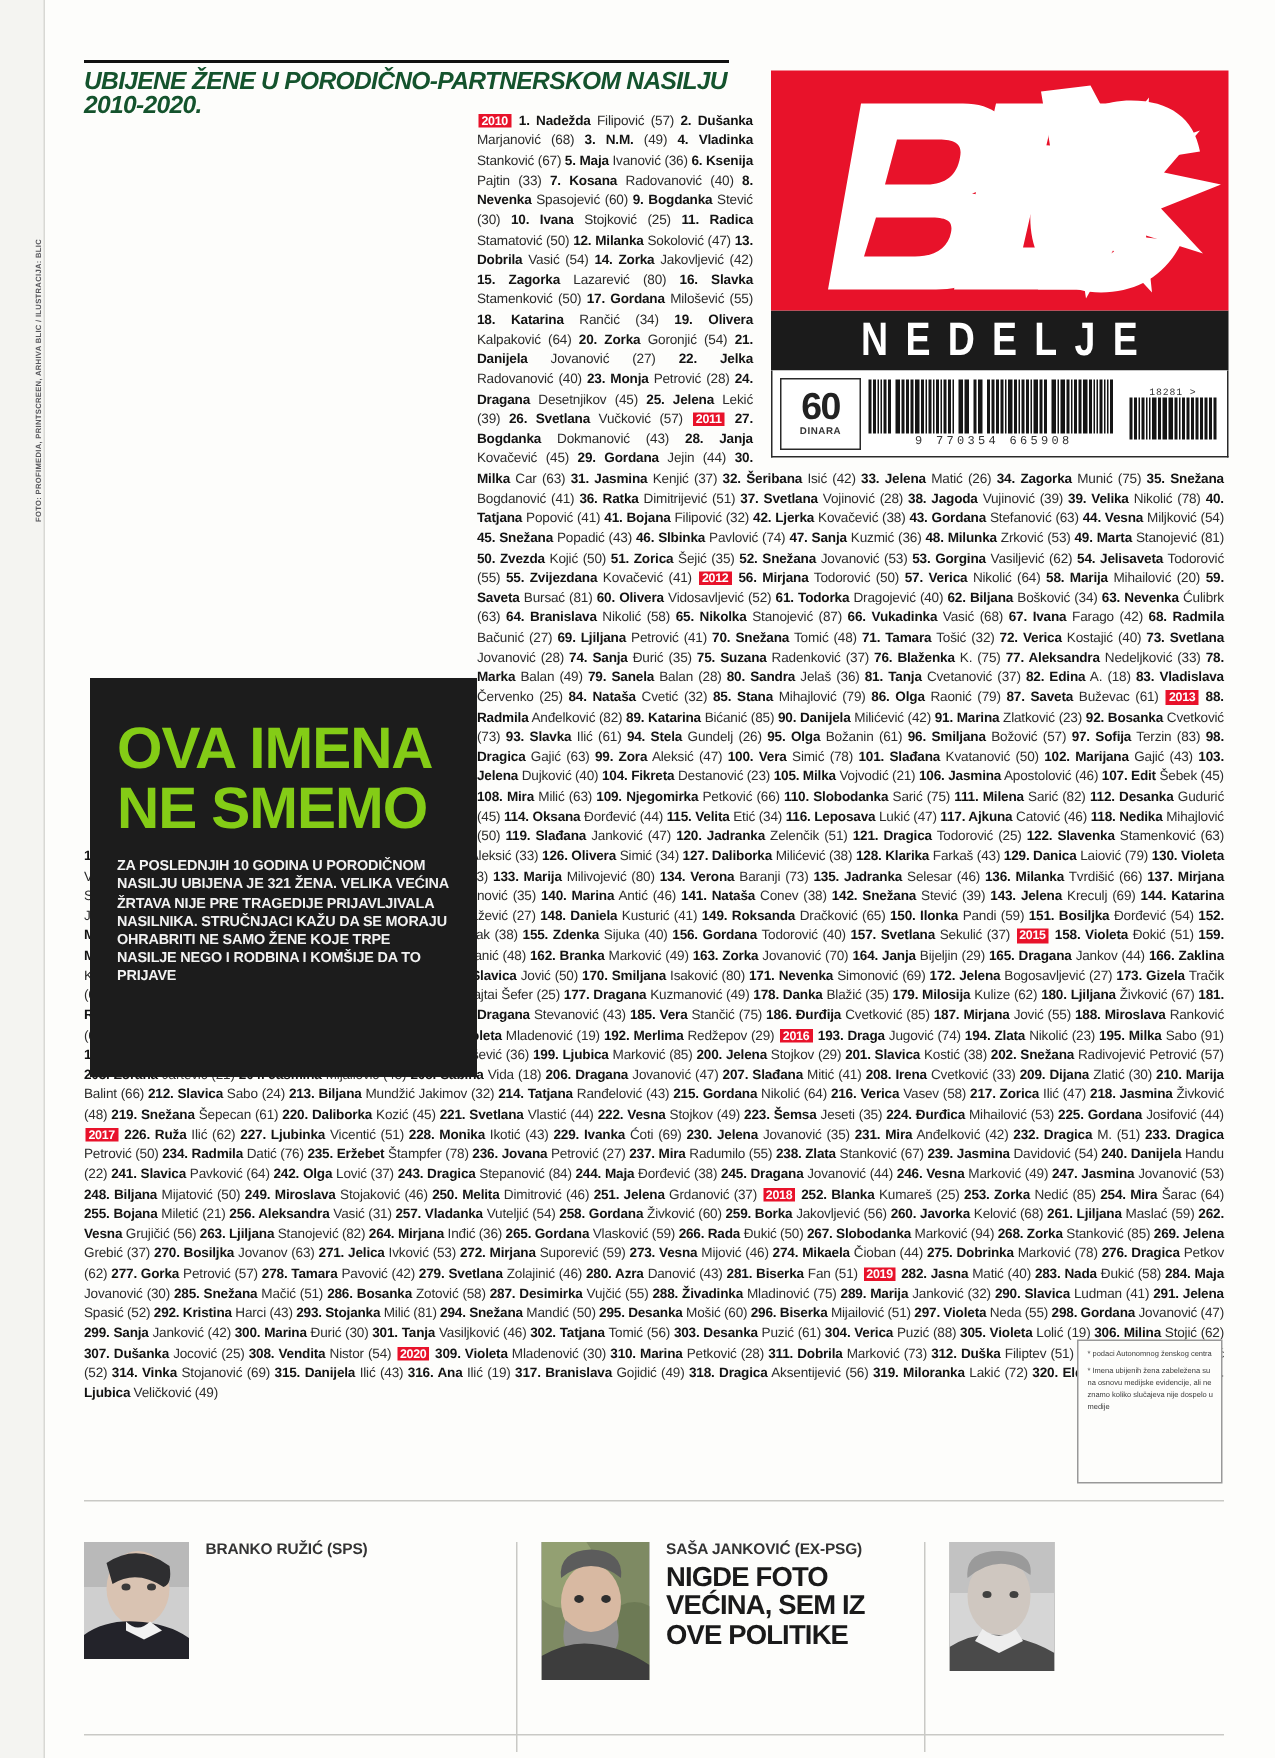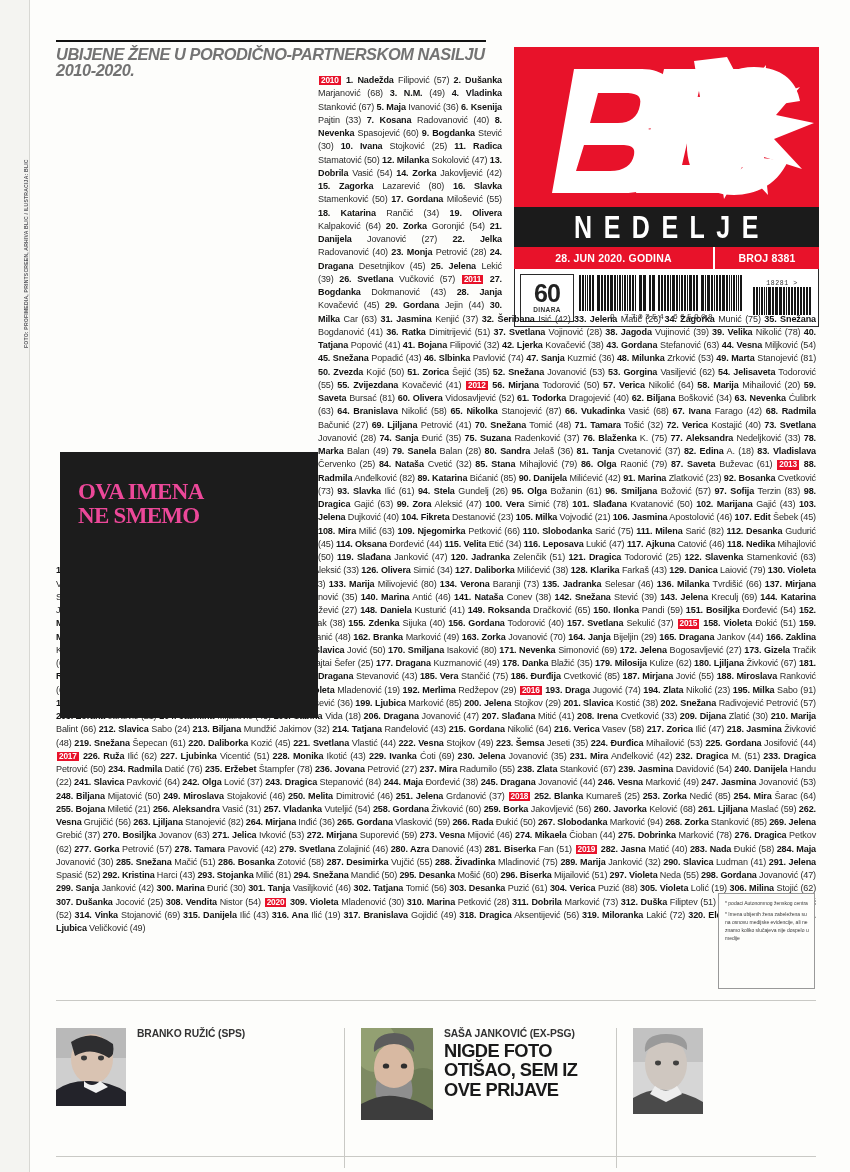--- a/index.html
+++ b/index.html
@@ -45,21 +45,21 @@
     background:#fdfdfb;
   }
 
   
   .kicker-rule { position:absolute; left:26px; top:40px; width:430px; height:2px; background:#111; }
   .main-kicker {
     position:absolute; left:26px; top:46px; width:445px;
     font-size:16.4px; line-height:1.0;
     font-weight:800; font-style:italic;
     letter-spacing:-.45px;
-    color:#737373;
+    color:#14532d;
     font-family:"Liberation Sans", sans-serif;
   }
 
   
   .logo-wrap { position:absolute; left:484px; top:47px; width:305px; }
   .logo-red {
     position:relative; width:305px; height:160px;
     background:#e8122a;
     overflow:hidden;
   }
@@ -140,24 +140,24 @@
 
   
   .black-box {
     position:absolute; left:30px; top:452px;
     width:258px; height:266px;
     background:#1c1c1c;
     padding:28px 16px 14px 18px;
     color:#fff;
   }
   .bb-title {
-    font-size:23px; line-height:1.03;
+    font-size:39px; line-height:1.03;
     font-weight:800; letter-spacing:-.7px;
-    color:#ec4899;
-    font-family:Liberation Serif, serif;
+    color:#84cc16;
+    font-family:Liberation Sans, sans-serif;
   }
   .bb-sub {
     margin-top:12px;
     font-size:9.6px; line-height:1.265;
     font-weight:800; letter-spacing:-.12px;
     color:#f2f2f2;
     font-family:"Liberation Sans", sans-serif;
   }
 
   
@@ -239,24 +239,20 @@
       </div>
       <div class="logo-black">
         <span>N</span>
         <span>E</span>
         <span>D</span>
         <span>E</span>
         <span>L</span>
         <span>J</span>
         <span>E</span>
       </div>
-      <div class="logo-date">
-        <div class="d1">28. JUN 2020. GODINA</div>
-        <div class="d2">BROJ 8381</div>
-      </div>
       <div class="logo-bar">
         <div class="price-box">
           <div class="pv">60</div>
           <div class="pu">DINARA</div>
         </div>
         <div class="barcode-main">
           <div class="bc-lines" id="bc1">
               <i style="width: 2px; background: rgb(21, 21, 21);"></i>
               <i style="width: 2px; background: rgb(21, 21, 21);"></i>
               <i style="width: 1px; background: rgb(21, 21, 21);"></i>
@@ -350,20 +346,21 @@
       <div class="float-logo"></div>
       <div class="float-black"></div>
       <div class="names-text" id="names-text"><span class="yr">2010</span> <b>1. Nadežda</b> Filipović (57) <b>2. Dušanka</b> Marjanović (68) <b>3. N.M.</b> (49) <b>4. Vladinka</b> Stanković (67) <b>5. Maja</b> Ivanović (36) <b>6. Ksenija</b> Pajtin (33) <b>7. Kosana</b> Radovanović (40) <b>8. Nevenka</b> Spasojević (60) <b>9. Bogdanka</b> Stević (30) <b>10. Ivana</b> Stojković (25) <b>11. Radica</b> Stamatović (50) <b>12. Milanka</b> Sokolović (47) <b>13. Dobrila</b> Vasić (54) <b>14. Zorka</b> Jakovljević (42) <b>15. Zagorka</b> Lazarević (80) <b>16. Slavka</b> Stamenković (50) <b>17. Gordana</b> Milošević (55) <b>18. Katarina</b> Rančić (34) <b>19. Olivera</b> Kalpaković (64) <b>20. Zorka</b> Goronjić (54) <b>21. Danijela</b> Jovanović (27) <b>22. Jelka</b> Radovanović (40) <b>23. Monja</b> Petrović (28) <b>24. Dragana</b> Desetnjikov (45) <b>25. Jelena</b> Lekić (39) <b>26. Svetlana</b> Vučković (57) <span class="yr">2011</span> <b>27. Bogdanka</b> Dokmanović (43) <b>28. Janja</b> Kovačević (45) <b>29. Gordana</b> Jejin (44) <b>30. Milka</b> Car (63) <b>31. Jasmina</b> Kenjić (37) <b>32. Šeribana</b> Isić (42) <b>33. Jelena</b> Matić (26) <b>34. Zagorka</b> Munić (75) <b>35. Snežana</b> Bogdanović (41) <b>36. Ratka</b> Dimitrijević (51) <b>37. Svetlana</b> Vojinović (28) <b>38. Jagoda</b> Vujinović (39) <b>39. Velika</b> Nikolić (78) <b>40. Tatjana</b> Popović (41) <b>41. Bojana</b> Filipović (32) <b>42. Ljerka</b> Kovačević (38) <b>43. Gordana</b> Stefanović (63) <b>44. Vesna</b> Miljković (54) <b>45. Snežana</b> Popadić (43) <b>46. Slbinka</b> Pavlović (74) <b>47. Sanja</b> Kuzmić (36) <b>48. Milunka</b> Zrković (53) <b>49. Marta</b> Stanojević (81) <b>50. Zvezda</b> Kojić (50) <b>51. Zorica</b> Šejić (35) <b>52. Snežana</b> Jovanović (53) <b>53. Gorgina</b> Vasiljević (62) <b>54. Jelisaveta</b> Todorović (55) <b>55. Zvijezdana</b> Kovačević (41) <span class="yr">2012</span> <b>56. Mirjana</b> Todorović (50) <b>57. Verica</b> Nikolić (64) <b>58. Marija</b> Mihailović (20) <b>59. Saveta</b> Bursać (81) <b>60. Olivera</b> Vidosavljević (52) <b>61. Todorka</b> Dragojević (40) <b>62. Biljana</b> Bošković (34) <b>63. Nevenka</b> Ćulibrk (63) <b>64. Branislava</b> Nikolić (58) <b>65. Nikolka</b> Stanojević (87) <b>66. Vukadinka</b> Vasić (68) <b>67. Ivana</b> Farago (42) <b>68. Radmila</b> Bačunić (27) <b>69. Ljiljana</b> Petrović (41) <b>70. Snežana</b> Tomić (48) <b>71. Tamara</b> Tošić (32) <b>72. Verica</b> Kostajić (40) <b>73. Svetlana</b> Jovanović (28) <b>74. Sanja</b> Đurić (35) <b>75. Suzana</b> Radenković (37) <b>76. Blaženka</b> K. (75) <b>77. Aleksandra</b> Nedeljković (33) <b>78. Marka</b> Balan (49) <b>79. Sanela</b> Balan (28) <b>80. Sandra</b> Jelaš (36) <b>81. Tanja</b> Cvetanović (37) <b>82. Edina</b> A. (18) <b>83. Vladislava</b> Červenko (25) <b>84. Nataša</b> Cvetić (32) <b>85. Stana</b> Mihajlović (79) <b>86. Olga</b> Raonić (79) <b>87. Saveta</b> Buževac (61) <span class="yr">2013</span> <b>88. Radmila</b> Anđelković (82) <b>89. Katarina</b> Bićanić (85) <b>90. Danijela</b> Milićević (42) <b>91. Marina</b> Zlatković (23) <b>92. Bosanka</b> Cvetković (73) <b>93. Slavka</b> Ilić (61) <b>94. Stela</b> Gundelj (26) <b>95. Olga</b> Božanin (61) <b>96. Smiljana</b> Božović (57) <b>97. Sofija</b> Terzin (83) <b>98. Dragica</b> Gajić (63) <b>99. Zora</b> Aleksić (47) <b>100. Vera</b> Simić (78) <b>101. Slađana</b> Kvatanović (50) <b>102. Marijana</b> Gajić (43) <b>103. Jelena</b> Dujković (40) <b>104. Fikreta</b> Destanović (23) <b>105. Milka</b> Vojvodić (21) <b>106. Jasmina</b> Apostolović (46) <b>107. Edit</b> Šebek (45) <b>108. Mira</b> Milić (63) <b>109. Njegomirka</b> Petković (66) <b>110. Slobodanka</b> Sarić (75) <b>111. Milena</b> Sarić (82) <b>112. Desanka</b> Gudurić (45) <b>114. Oksana</b> Đorđević (44) <b>115. Velita</b> Etić (34) <b>116. Leposava</b> Lukić (47) <b>117. Ajkuna</b> Catović (46) <b>118. Nedika</b> Mihajlović (50) <b>119. Slađana</b> Janković (47) <b>120. Jadranka</b> Zelenčik (51) <b>121. Dragica</b> Todorović (25) <b>122. Slavenka</b> Stamenković (63) <b>123. Dobrila</b> Stojanović (43) <b>124. Mirsa</b> Krstić (76) <b>125. Katarina</b> Aleksić (33) <b>126. Olivera</b> Simić (34) <b>127. Daliborka</b> Milićević (38) <b>128. Klarika</b> Farkaš (43) <b>129. Danica</b> Laiović (79) <b>130. Violeta</b> Velimirović (43) <span class="yr">2014</span> <b>131. R.L.</b> (90) <b>132. Živadinka</b> Paunović (63) <b>133. Marija</b> Milivojević (80) <b>134. Verona</b> Baranji (73) <b>135. Jadranka</b> Selesar (46) <b>136. Milanka</b> Tvrdišić (66) <b>137. Mirjana</b> Stefanović (49) <b>138. Angelina</b> Martinov (49) <b>139. Snežana</b> Stevanović (35) <b>140. Marina</b> Antić (46) <b>141. Nataša</b> Conev (38) <b>142. Snežana</b> Stević (39) <b>143. Jelena</b> Kreculj (69) <b>144. Katarina</b> Janković (42) <b>145. M.S.</b> <b>146. Mileva</b> Jeremić (74) <b>147. Bojana</b> Bažević (27) <b>148. Daniela</b> Kusturić (41) <b>149. Roksanda</b> Dračković (65) <b>150. Ilonka</b> Pandi (59) <b>151. Bosiljka</b> Đorđević (54) <b>152. Milena</b> Sokola (45) <b>153. Aleksandra</b> Lazić (28) <b>154. Andrea</b> Lajčak (38) <b>155. Zdenka</b> Sijuka (40) <b>156. Gordana</b> Todorović (40) <b>157. Svetlana</b> Sekulić (37) <span class="yr">2015</span> <b>158. Violeta</b> Đokić (51) <b>159. Marija</b> Nedeljković (32) <b>160. Zufa</b> Hajrizaj (81) <b>161. Slađana</b> Smiljanić (48) <b>162. Branka</b> Marković (49) <b>163. Zorka</b> Jovanović (70) <b>164. Janja</b> Bijeljin (29) <b>165. Dragana</b> Jankov (44) <b>166. Zaklina</b> Kojić (26) <b>167. Milja</b> Todorović (35) <b>168. Slavica</b> Rakulj (49) <b>169. Slavica</b> Jović (50) <b>170. Smiljana</b> Isaković (80) <b>171. Nevenka</b> Simonović (69) <b>172. Jelena</b> Bogosavljević (27) <b>173. Gizela</b> Tračik (68) <b>174. Karolina</b> Bajić (43) <b>175. Roza</b> Šefer (47) <b>176. Natalija</b> Bajtai Šefer (25) <b>177. Dragana</b> Kuzmanović (49) <b>178. Danka</b> Blažić (35) <b>179. Milosija</b> Kulize (62) <b>180. Ljiljana</b> Živković (67) <b>181. Ruža</b> Reak (57) <b>182. Ivana</b> Ilić (24) <b>183. Brankica</b> Tošić (49) <b>184. Dragana</b> Stevanović (43) <b>185. Vera</b> Stančić (75) <b>186. Đurđija</b> Cvetković (85) <b>187. Mirjana</b> Jović (55) <b>188. Miroslava</b> Ranković (69) <b>189. Milica</b> Stevanović (66) <b>190. Marija</b> Pavlović (37) <b>191. Violeta</b> Mladenović (19) <b>192. Merlima</b> Redžepov (29) <span class="yr">2016</span> <b>193. Draga</b> Jugović (74) <b>194. Zlata</b> Nikolić (23) <b>195. Milka</b> Sabo (91) <b>196. Sanela</b> Nikolić (25) <b>197. Jelena</b> Šindrić (29) <b>198. Selma</b> Mališević (36) <b>199. Ljubica</b> Marković (85) <b>200. Jelena</b> Stojkov (29) <b>201. Slavica</b> Kostić (38) <b>202. Snežana</b> Radivojević Petrović (57) <b>203. Zorana</b> Jartević (21) <b>204. Jasmina</b> Mijailović (45) <b>205. Sabina</b> Vida (18) <b>206. Dragana</b> Jovanović (47) <b>207. Slađana</b> Mitić (41) <b>208. Irena</b> Cvetković (33) <b>209. Dijana</b> Zlatić (30) <b>210. Marija</b> Balint (66) <b>212. Slavica</b> Sabo (24) <b>213. Biljana</b> Mundžić Jakimov (32) <b>214. Tatjana</b> Ranđelović (43) <b>215. Gordana</b> Nikolić (64) <b>216. Verica</b> Vasev (58) <b>217. Zorica</b> Ilić (47) <b>218. Jasmina</b> Živković (48) <b>219. Snežana</b> Šepecan (61) <b>220. Daliborka</b> Kozić (45) <b>221. Svetlana</b> Vlastić (44) <b>222. Vesna</b> Stojkov (49) <b>223. Šemsa</b> Jeseti (35) <b>224. Đurđica</b> Mihailović (53) <b>225. Gordana</b> Josifović (44) <span class="yr">2017</span> <b>226. Ruža</b> Ilić (62) <b>227. Ljubinka</b> Vicentić (51) <b>228. Monika</b> Ikotić (43) <b>229. Ivanka</b> Ćoti (69) <b>230. Jelena</b> Jovanović (35) <b>231. Mira</b> Anđelković (42) <b>232. Dragica</b> M. (51) <b>233. Dragica</b> Petrović (50) <b>234. Radmila</b> Datić (76) <b>235. Eržebet</b> Štampfer (78) <b>236. Jovana</b> Petrović (27) <b>237. Mira</b> Radumilo (55) <b>238. Zlata</b> Stanković (67) <b>239. Jasmina</b> Davidović (54) <b>240. Danijela</b> Handu (22) <b>241. Slavica</b> Pavković (64) <b>242. Olga</b> Lović (37) <b>243. Dragica</b> Stepanović (84) <b>244. Maja</b> Đorđević (38) <b>245. Dragana</b> Jovanović (44) <b>246. Vesna</b> Marković (49) <b>247. Jasmina</b> Jovanović (53) <b>248. Biljana</b> Mijatović (50) <b>249. Miroslava</b> Stojaković (46) <b>250. Melita</b> Dimitrović (46) <b>251. Jelena</b> Grdanović (37) <span class="yr">2018</span> <b>252. Blanka</b> Kumareš (25) <b>253. Zorka</b> Nedić (85) <b>254. Mira</b> Šarac (64) <b>255. Bojana</b> Miletić (21) <b>256. Aleksandra</b> Vasić (31) <b>257. Vladanka</b> Vuteljić (54) <b>258. Gordana</b> Živković (60) <b>259. Borka</b> Jakovljević (56) <b>260. Javorka</b> Kelović (68) <b>261. Ljiljana</b> Maslać (59) <b>262. Vesna</b> Grujičić (56) <b>263. Ljiljana</b> Stanojević (82) <b>264. Mirjana</b> Inđić (36) <b>265. Gordana</b> Vlasković (59) <b>266. Rada</b> Đukić (50) <b>267. Slobodanka</b> Marković (94) <b>268. Zorka</b> Stanković (85) <b>269. Jelena</b> Grebić (37) <b>270. Bosiljka</b> Jovanov (63) <b>271. Jelica</b> Ivković (53) <b>272. Mirjana</b> Suporević (59) <b>273. Vesna</b> Mijović (46) <b>274. Mikaela</b> Čioban (44) <b>275. Dobrinka</b> Marković (78) <b>276. Dragica</b> Petkov (62) <b>277. Gorka</b> Petrović (57) <b>278. Tamara</b> Pavović (42) <b>279. Svetlana</b> Zolajinić (46) <b>280. Azra</b> Danović (43) <b>281. Biserka</b> Fan (51) <span class="yr">2019</span> <b>282. Jasna</b> Matić (40) <b>283. Nada</b> Đukić (58) <b>284. Maja</b> Jovanović (30) <b>285. Snežana</b> Mačić (51) <b>286. Bosanka</b> Zotović (58) <b>287. Desimirka</b> Vujčić (55) <b>288. Živadinka</b> Mladinović (75) <b>289. Marija</b> Janković (32) <b>290. Slavica</b> Ludman (41) <b>291. Jelena</b> Spasić (52) <b>292. Kristina</b> Harci (43) <b>293. Stojanka</b> Milić (81) <b>294. Snežana</b> Mandić (50) <b>295. Desanka</b> Mošić (60) <b>296. Biserka</b> Mijailović (51) <b>297. Violeta</b> Neda (55) <b>298. Gordana</b> Jovanović (47) <b>299. Sanja</b> Janković (42) <b>300. Marina</b> Đurić (30) <b>301. Tanja</b> Vasiljković (46) <b>302. Tatjana</b> Tomić (56) <b>303. Desanka</b> Puzić (61) <b>304. Verica</b> Puzić (88) <b>305. Violeta</b> Lolić (19) <b>306. Milina</b> Stojić (62) <b>307. Dušanka</b> Jocović (25) <b>308. Vendita</b> Nistor (54) <span class="yr">2020</span> <b>309. Violeta</b> Mladenović (30) <b>310. Marina</b> Petković (28) <b>311. Dobrila</b> Marković (73) <b>312. Duška</b> Filiptev (51) <b>313. Dragana</b> Atišanović (52) <b>314. Vinka</b> Stojanović (69) <b>315. Danijela</b> Ilić (43) <b>316. Ana</b> Ilić (19) <b>317. Branislava</b> Gojidić (49) <b>318. Dragica</b> Aksentijević (56) <b>319. Miloranka</b> Lakić (72) <b>320. Eldeza</b> Sinanović (46) <b>321. Ljubica</b> Veličković (49) </div>
     </div>
 
     <div class="black-box">
       <div class="bb-title">
         <div>OVA IMENA</div>
         <div>NE SMEMO</div>
       </div>
+      <div class="bb-sub">ZA POSLEDNJIH 10 GODINA U PORODIČNOM NASILJU UBIJENA JE 321 ŽENA. VELIKA VEĆINA ŽRTAVA NIJE PRE TRAGEDIJE PRIJAVLJIVALA NASILNIKA. STRUČNJACI KAŽU DA SE MORAJU OHRABRITI NE SAMO ŽENE KOJE TRPE NASILJE NEGO I RODBINA I KOMŠIJE DA TO PRIJAVE</div>
     </div>
 
     <div class="footnote">
       <p>* podaci Autonomnog ženskog centra</p>
       <p>* Imena ubijenih žena zabeležena su na osnovu medijske evidencije, ali ne znamo koliko slučajeva nije dospelo u medije</p>
     </div>
 
     <div class="bottom-rule-top"></div>
     <div class="bottom-strip">
 
@@ -396,22 +393,22 @@
             <path d="M16,52 q17,16 34,0 q4,16 -3,22 q-14,8 -28,0 q-7,-6 -3,-22 Z" fill="#8e8e8e"></path>
             <path d="M0,92 L0,76 q18,-10 34,-8 q20,2 38,14 L72,92 Z" fill="#3d3d3d"></path>
             <ellipse cx="25" cy="38" rx="3.2" ry="2.6" fill="#2e2e2e"></ellipse>
             <ellipse cx="43" cy="38" rx="3.2" ry="2.6" fill="#2e2e2e"></ellipse>
           </svg>
         </div>
         <div class="btxt">
           <div class="bkicker">SAŠA JANKOVIĆ (EX-PSG)</div>
           <div class="bhead">
             <div>NIGDE FOTO</div>
-            <div>OTIŠAO, SEM IZ</div>
-            <div>OVE PRIJAVE</div>
+            <div>VEĆINA, SEM IZ</div>
+            <div>OVE POLITIKE</div>
           </div>
         </div>
       </div>
 
       <div class="bstory b3">
         <div class="bphoto p3">
           <svg width="70" height="86" viewBox="0 0 70 86">
             <rect width="70" height="86" fill="#d6d6d6"></rect>
             <rect x="0" y="0" width="70" height="34" fill="#c2c2c2"></rect>
             <ellipse cx="33" cy="36" rx="21" ry="26" fill="#cfc7c0"></ellipse>

